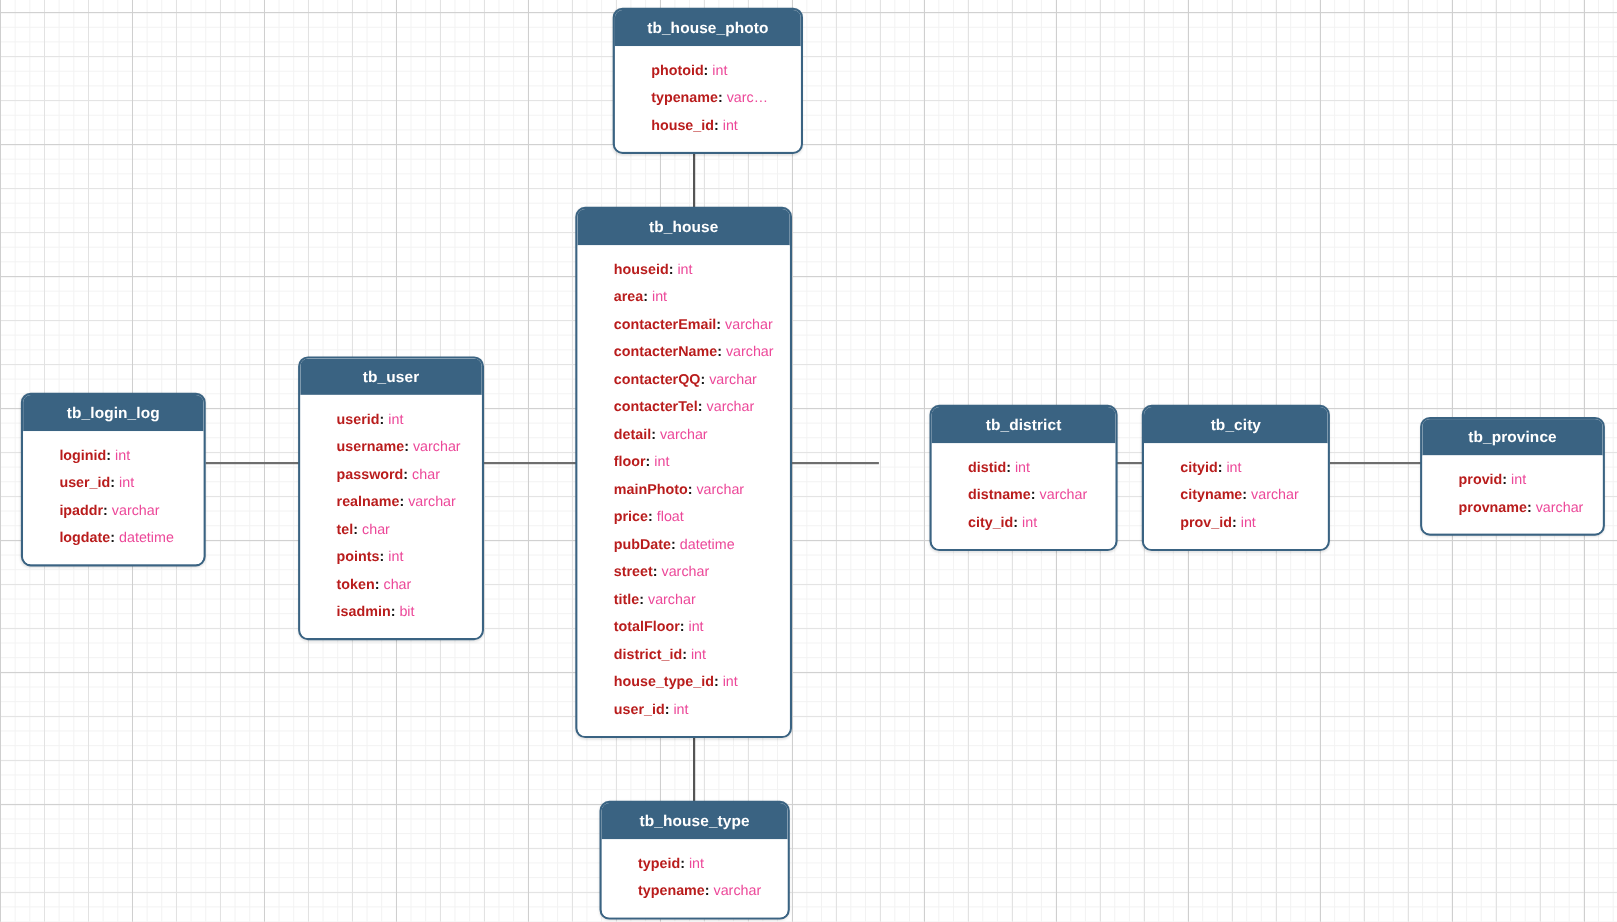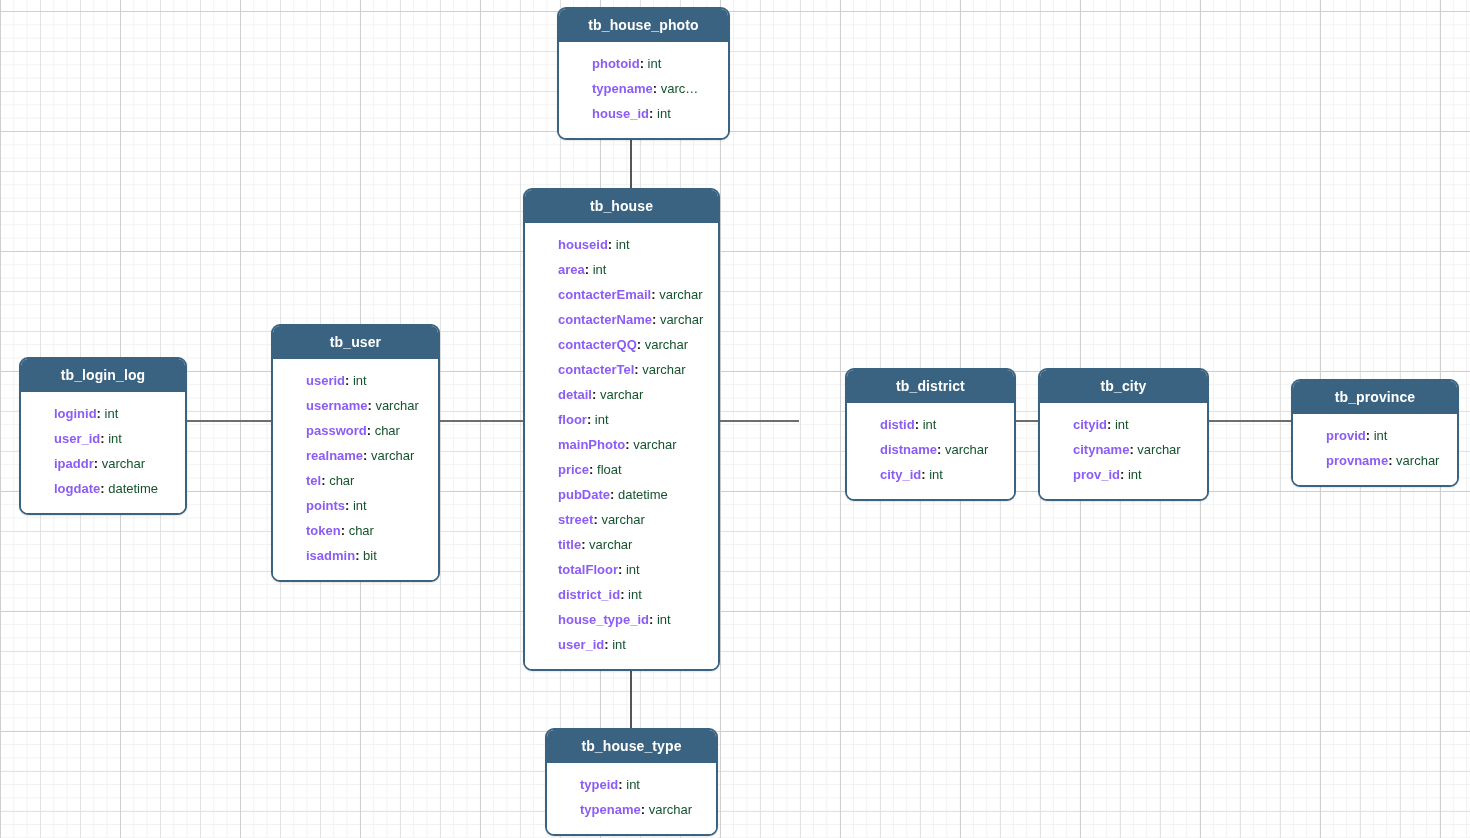--- a/index.html
+++ b/index.html
@@ -80,28 +80,28 @@
     height: 25px;
     padding-left: 33px;
     padding-right: 8px;
     white-space: nowrap;
     overflow: hidden;
     text-overflow: ellipsis;
     color: #1c1c1c;
   }
   .field .fname {
     font-weight: bold;
-    color: #8b5cf6;
+    color: #b91c1c;
   }
   .field .fsep {
     font-weight: bold;
     color: #161616;
   }
   .field .ftype {
-    color: #14532d;
+    color: #ec4899;
     font-weight: normal;
   }
 </style>
 </head>
 <body>
 
 <div id="canvas" style="width: 1470px; height: 838px;">
     <div class="conn v" style="left: 630px; top: 131px; height: 58px;"></div>
     <div class="conn v" style="left: 630px; top: 663px; height: 66px;"></div>
     <div class="conn h" style="left: 187px; top: 420px; width: 85px;"></div>

